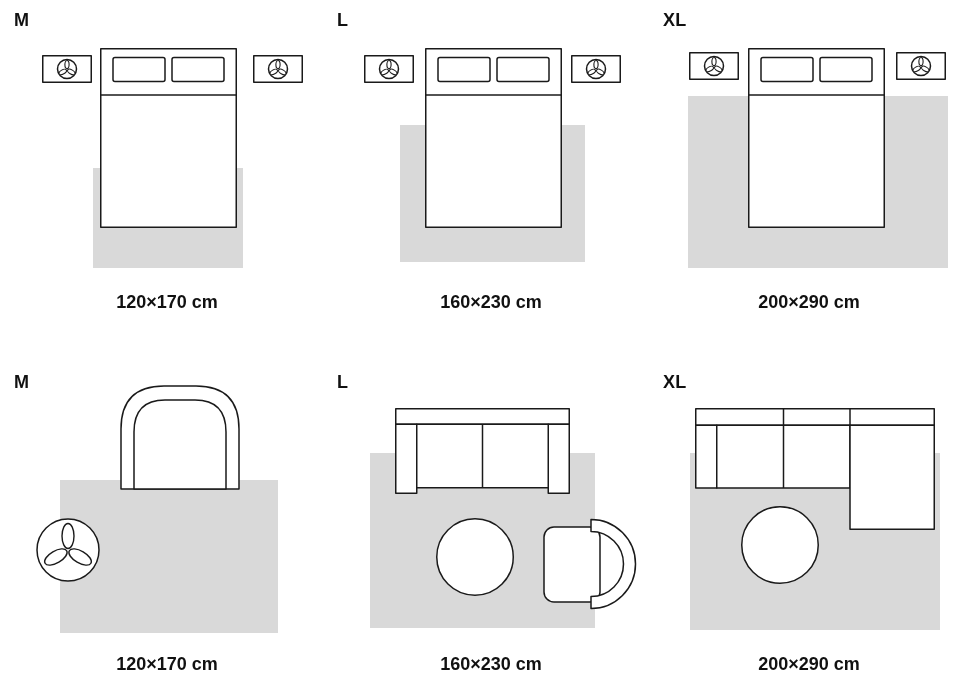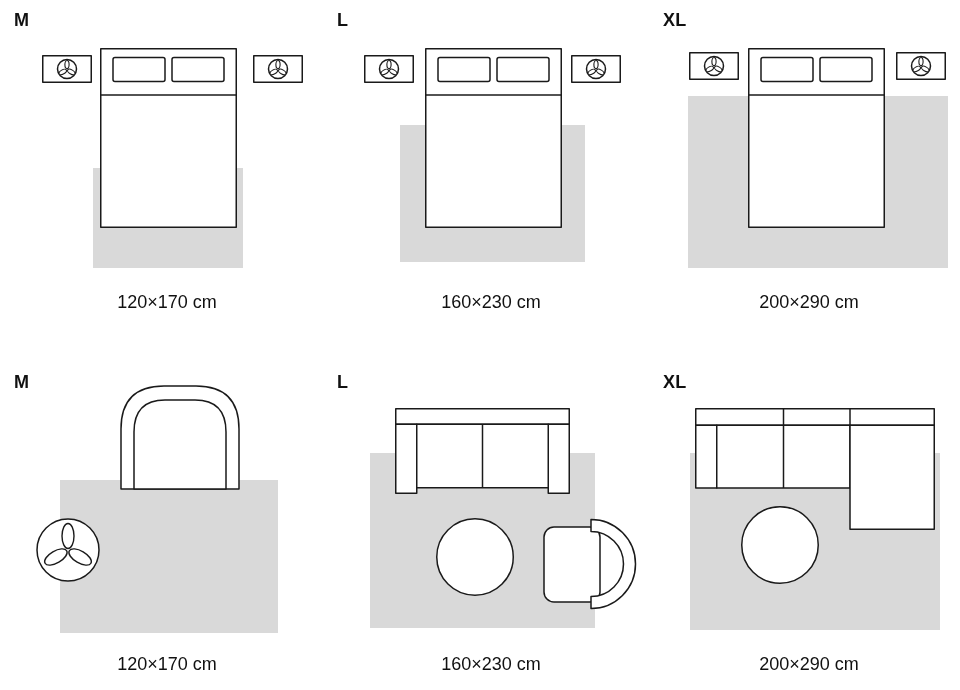--- a/index.html
+++ b/index.html
@@ -16,21 +16,21 @@
   .label {
     position: absolute;
     font-size: 18px;
     font-weight: 700;
     line-height: 20px;
     letter-spacing: .2px;
   }
   .caption {
     position: absolute;
     font-size: 18px;
-    font-weight: 400;
+    font-weight: 700;
     line-height: 20px;
     text-align: center;
     color: var(--text, #111111);
   }
   .art { position: absolute; display: block; }
   .rug { fill: var(--rug, #d9d9d9); stroke: none; }
 </style>
 </head>
 <body>
 

